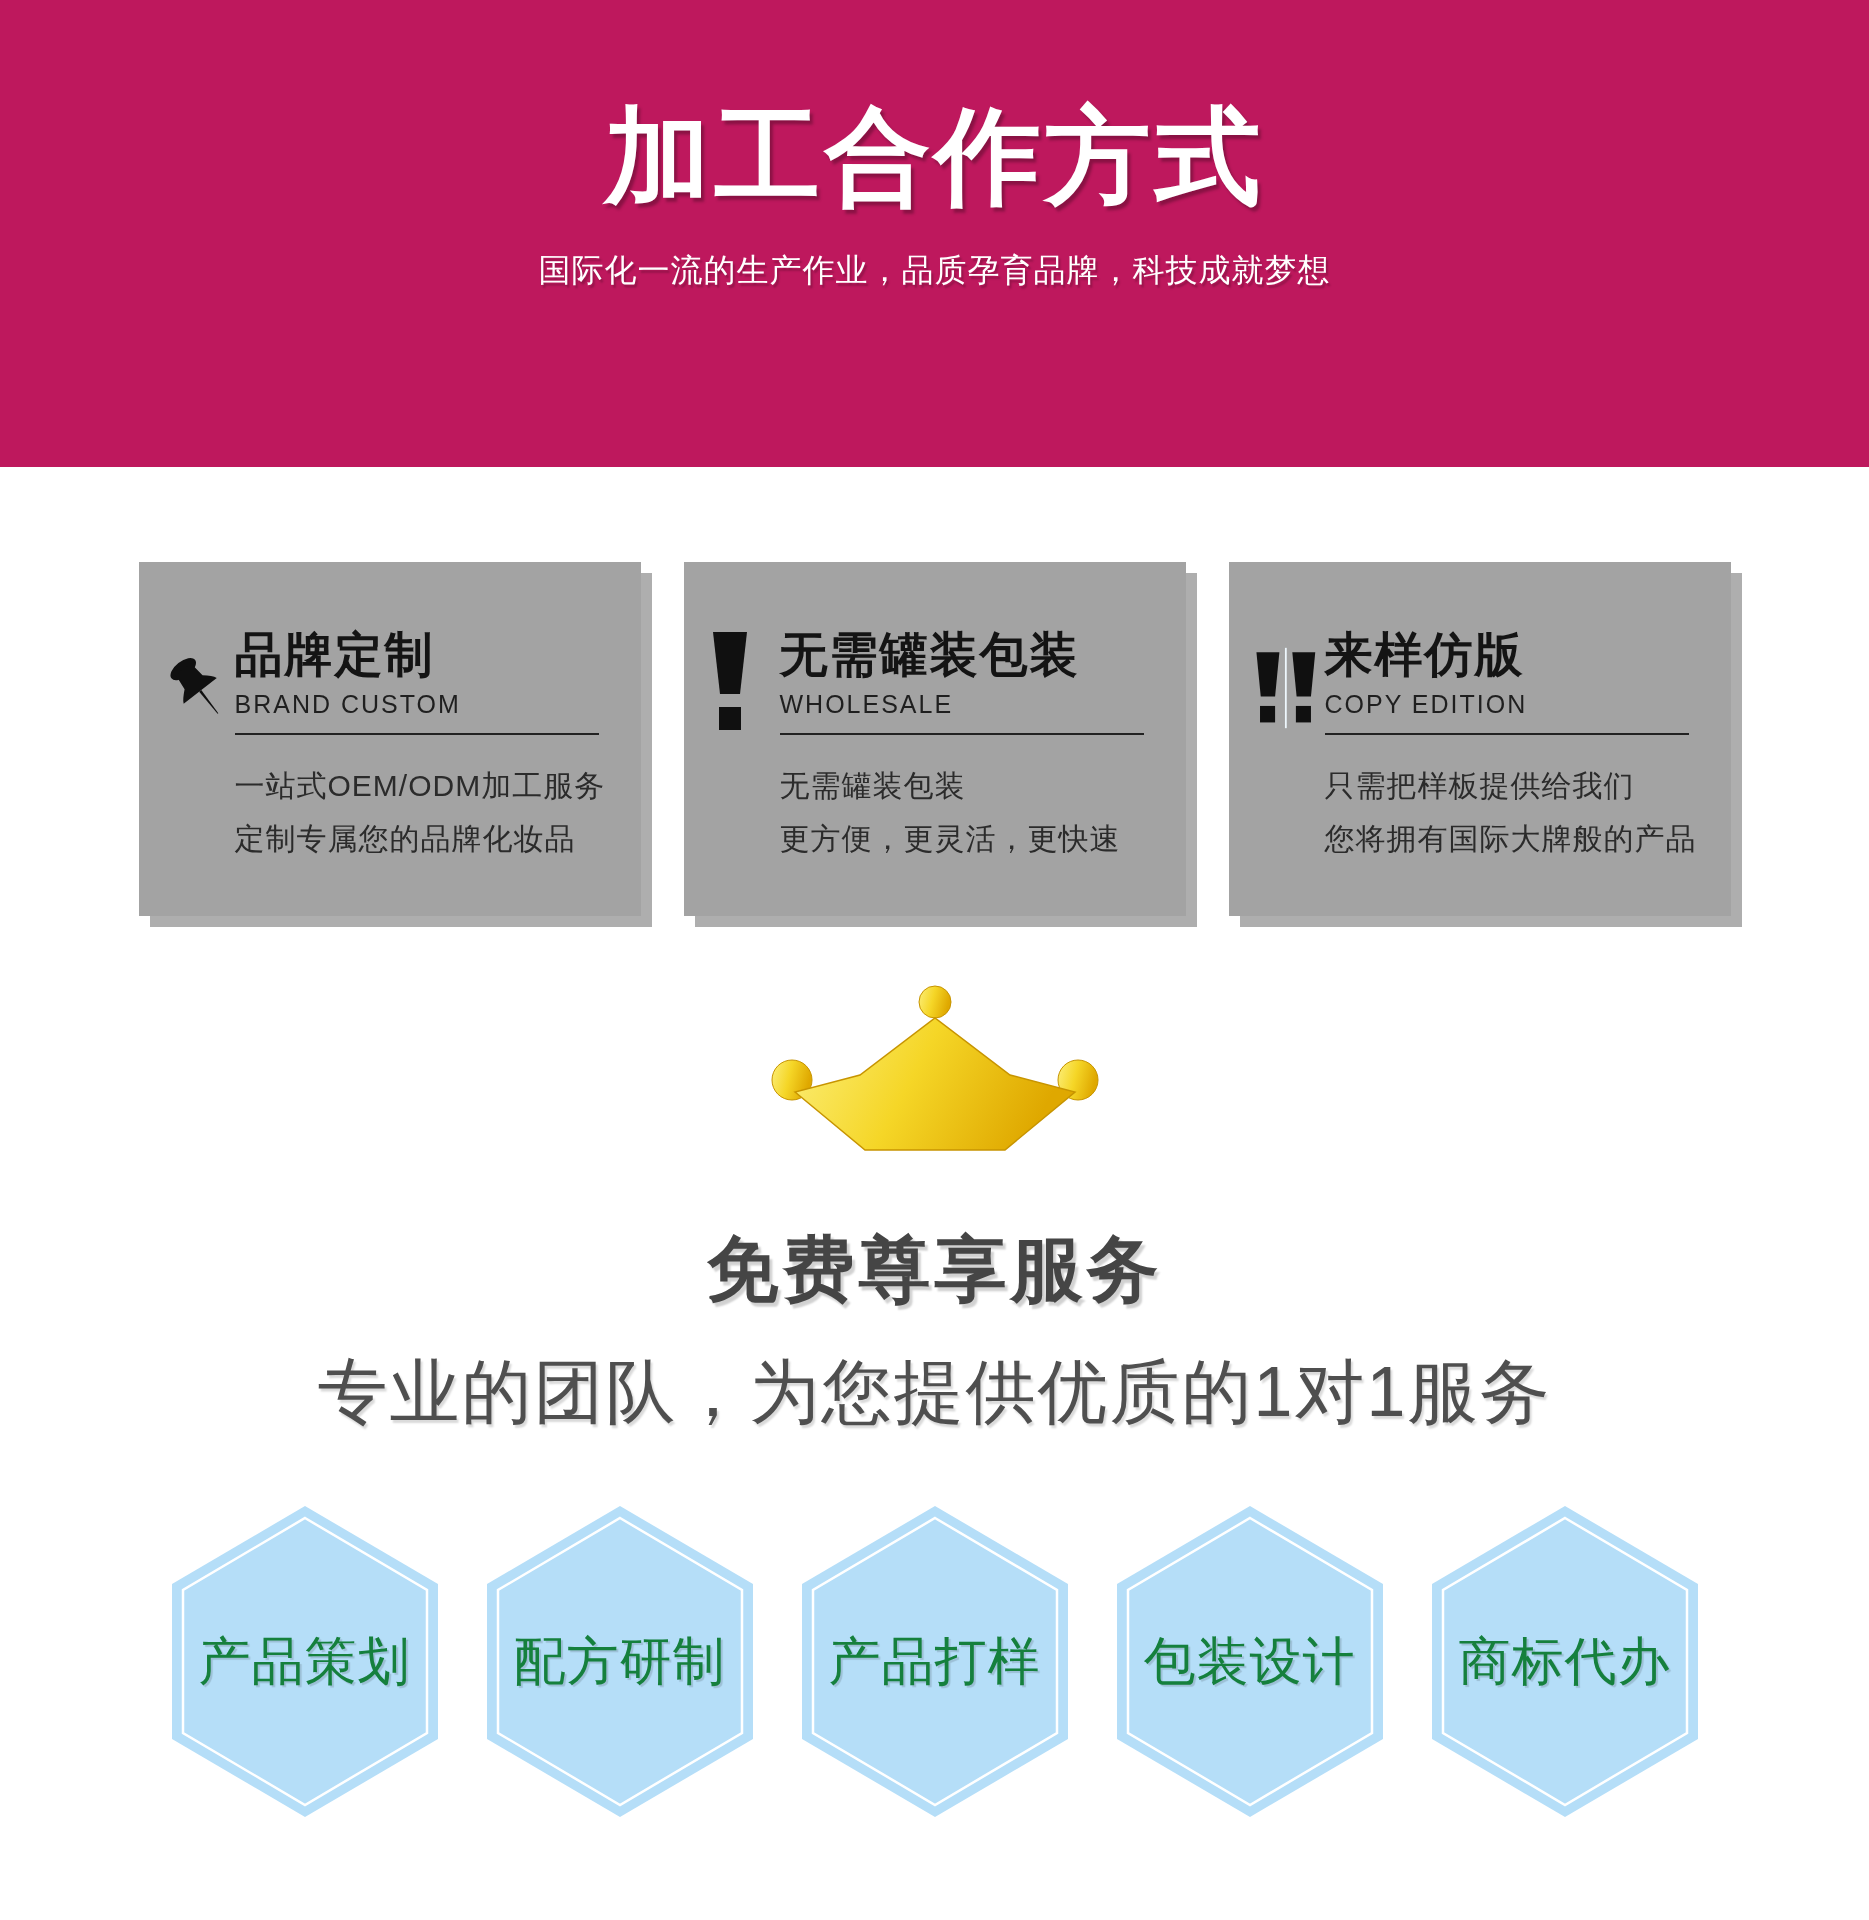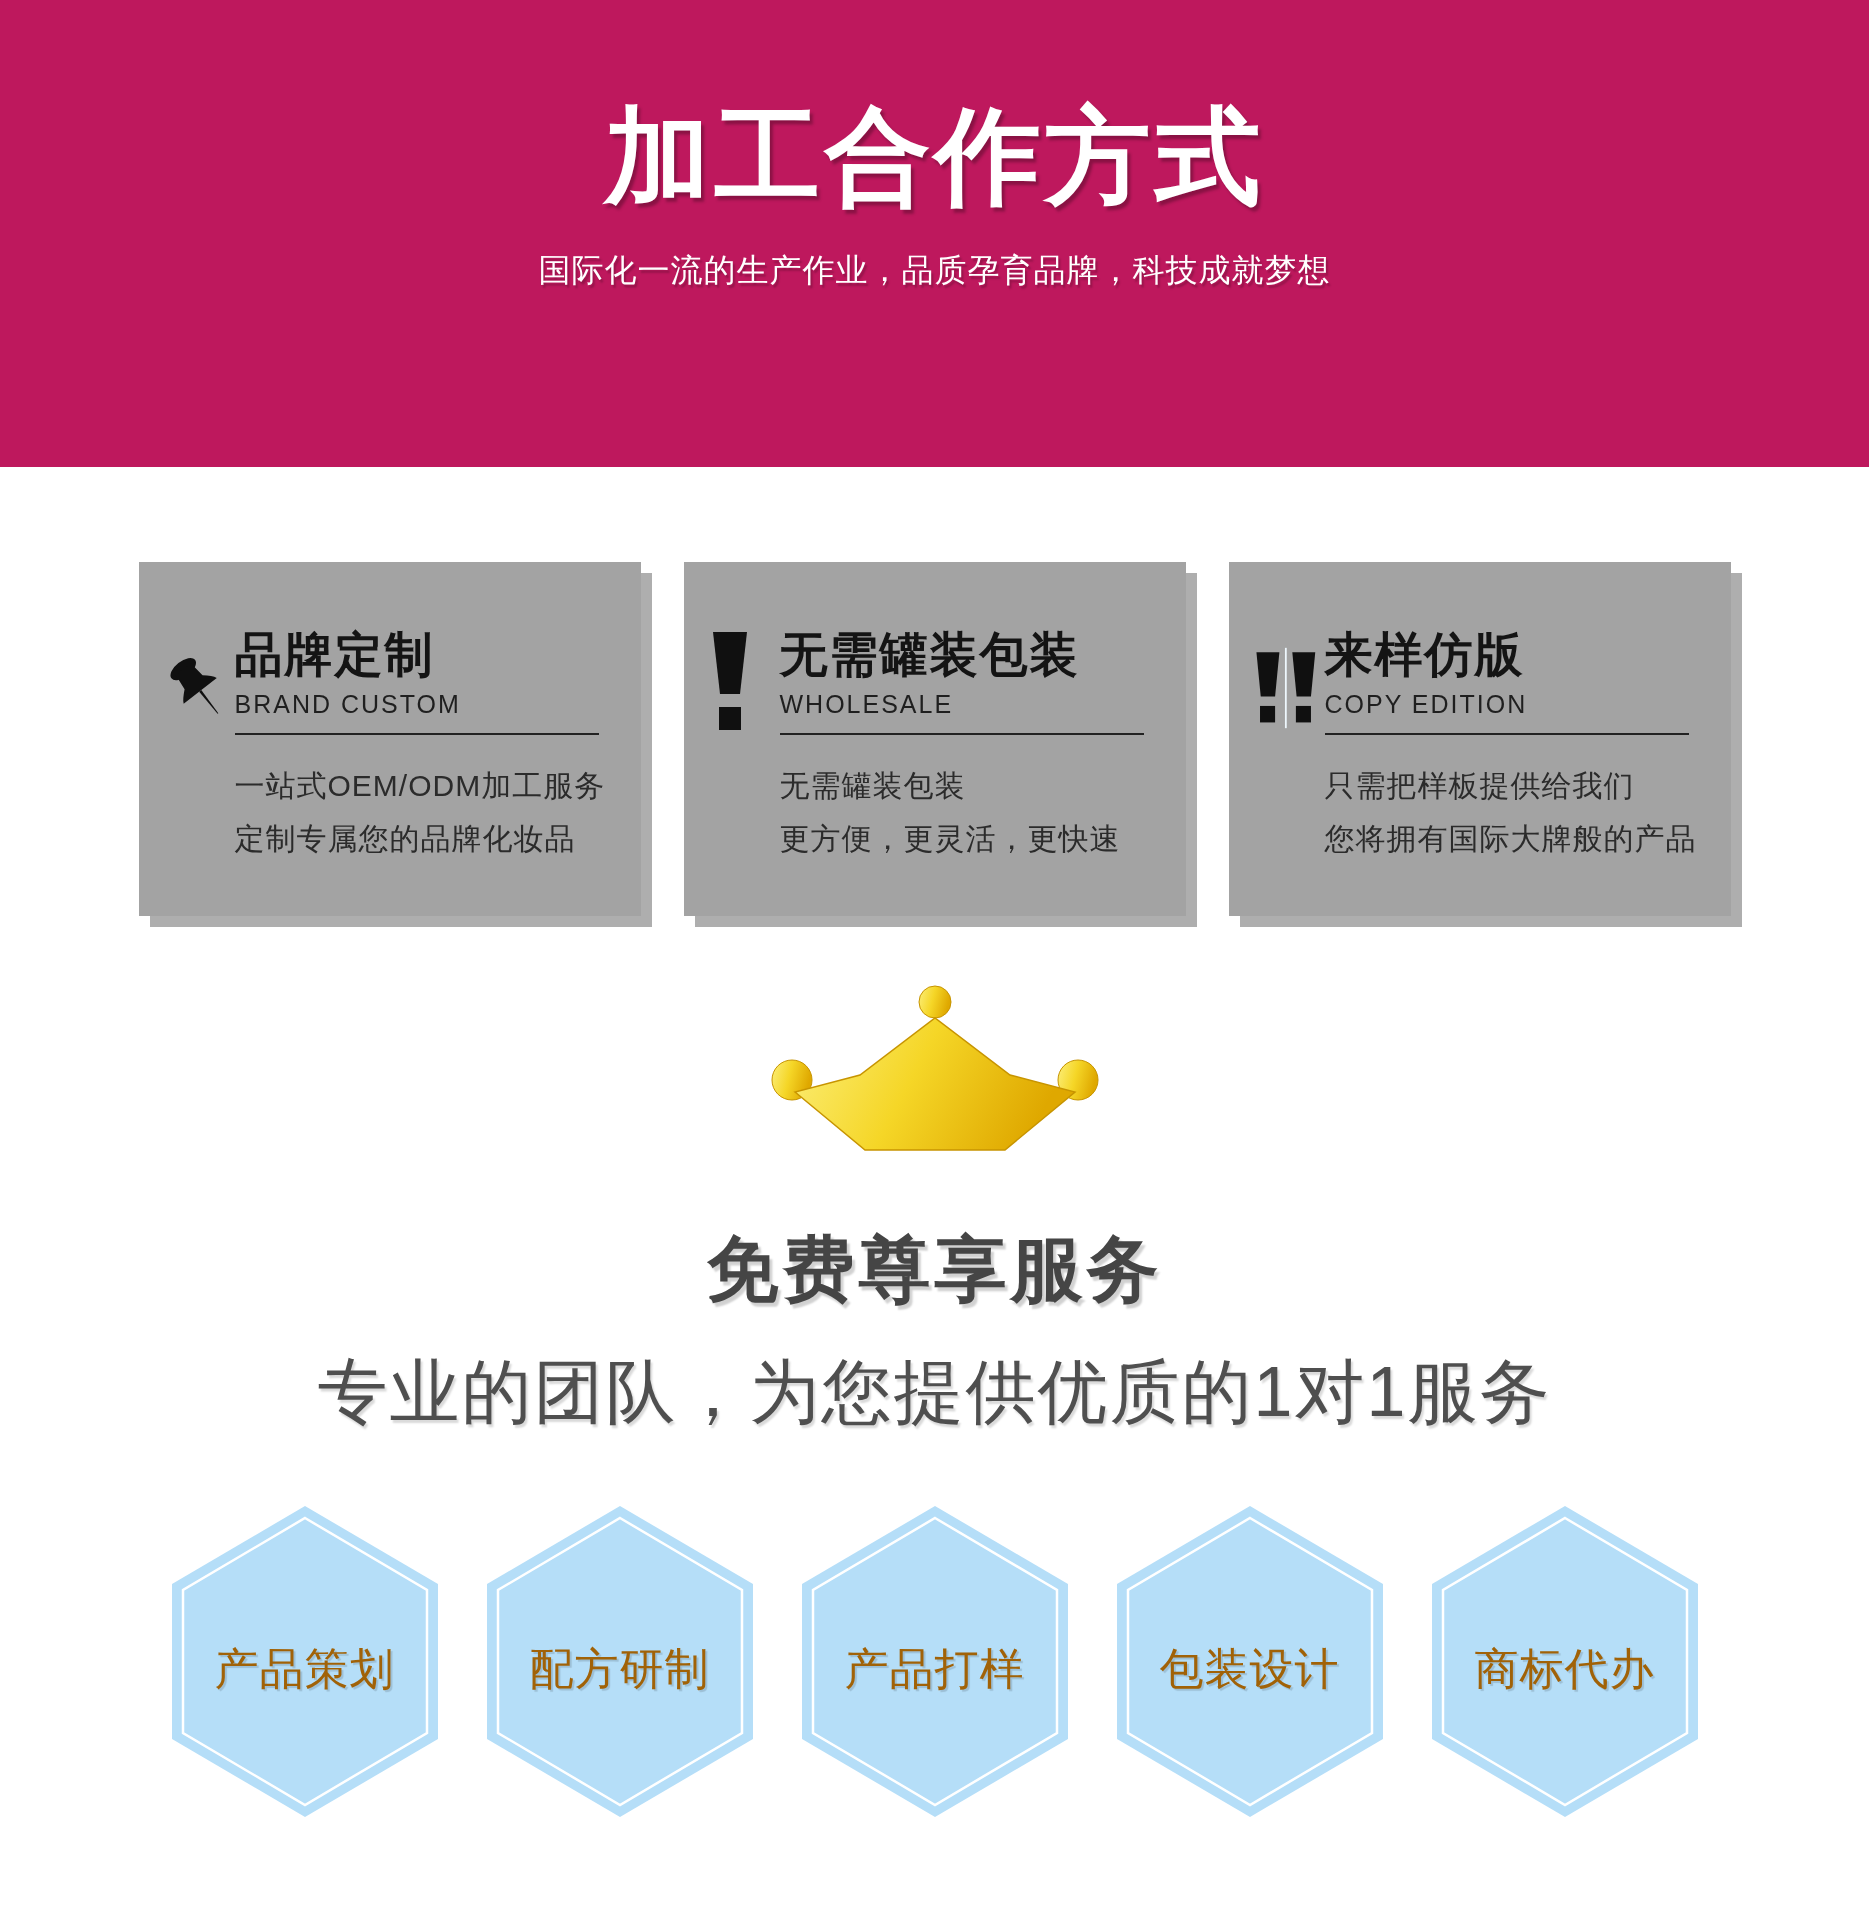--- a/index.html
+++ b/index.html
@@ -69,23 +69,23 @@
     text-shadow: 2px 3px 2px rgba(0,0,0,0.15);
   }
 
   
   .hex-row {
     display: flex; justify-content: center; gap: 45px; margin-top: 64px;
   }
   .hexagon { position: relative; width: 270px; height: 315px; }
   .hexagon svg { position: absolute; left: 0; top: 0; }
   .hex-label {
-    position: absolute; left: 0; top: 8px; width: 100%; height: 100%;
+    position: absolute; left: 0; top: 0; width: 100%; height: 100%;
     display: flex; align-items: center; justify-content: center;
-    font-size: 44px; color: #a16207; font-weight: 500; letter-spacing: 1px;
+    font-size: 52px; color: #15803d; font-weight: 500; letter-spacing: 1px;
     text-shadow: 2px 2px 1px rgba(0,0,0,0.14);
   }
 </style>
 </head>
 <body>
 
 <div class="page">
 
   <div class="banner">
     <div class="banner-title">加工合作方式</div>

